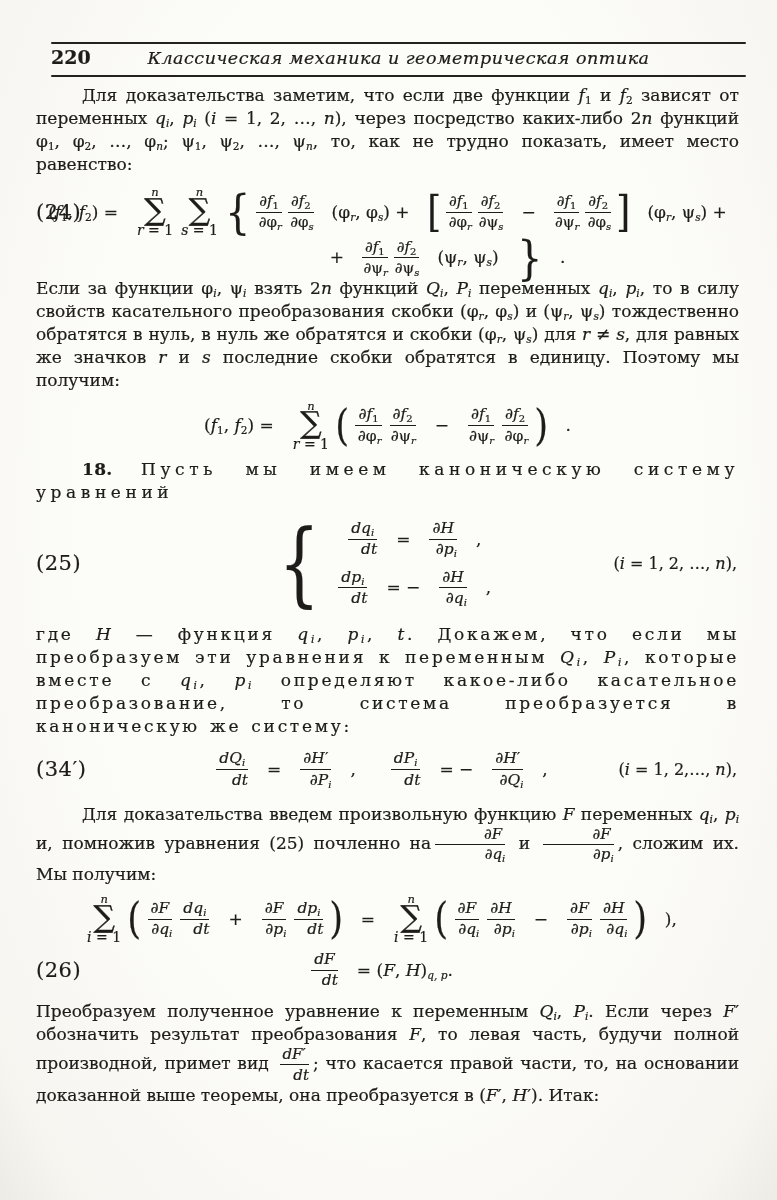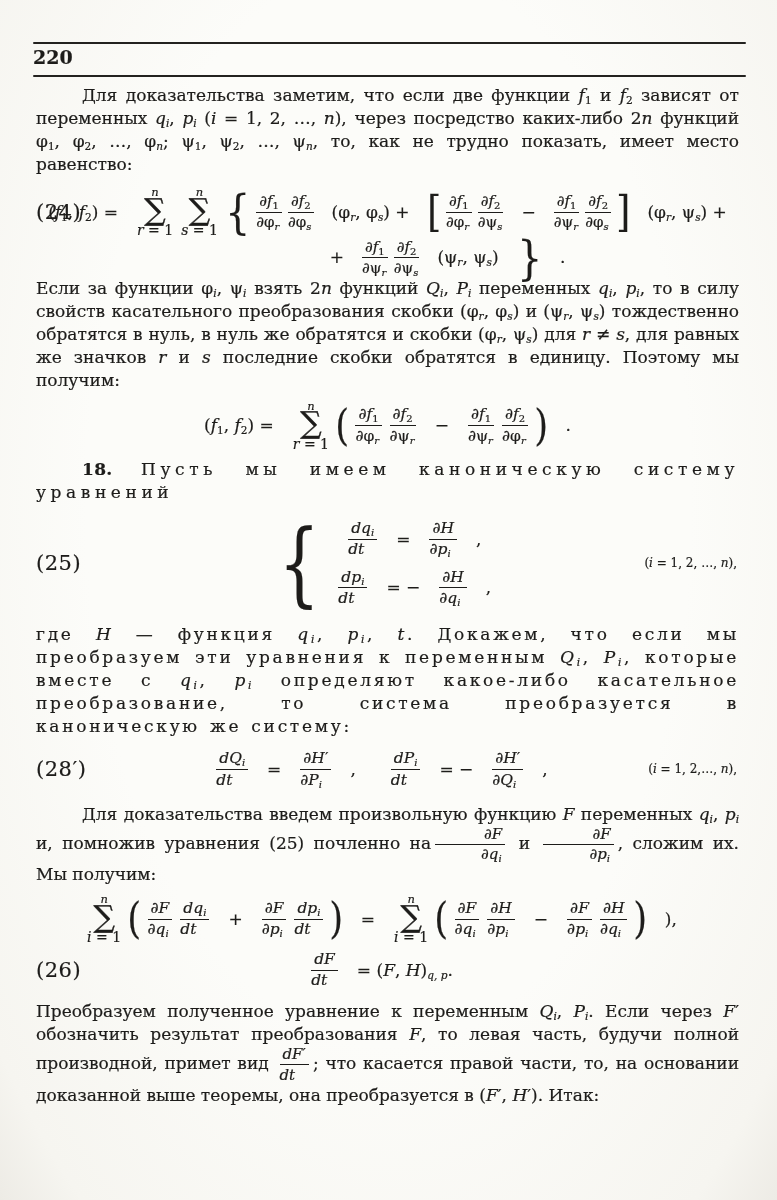--- a/index.html
+++ b/index.html
@@ -4,42 +4,42 @@
 <style>
   html,body{margin:0;padding:0;background:#e9e7e1;}
   .page{
     position:relative;width:777px;height:1200px;overflow:hidden;
     background:radial-gradient(ellipse at 50% 42%, #fcfcf9 55%, #f6f5f0 90%, #edebe5 100%);
     color:#1d1c1a;
     font-family:"DejaVu Serif","Liberation Serif",serif;
     font-size:17px;line-height:23px;
     -webkit-text-stroke:0.2px #1d1c1a;
   }
-  .header{position:absolute;top:42px;left:33px;right:31px;}
+  .header{position:absolute;top:42px;left:51px;right:31px;}
   .rule{height:2px;background:#23221f;border-radius:1px;}
   .rule.thin{height:2px;}
   .hrow{display:flex;align-items:baseline;height:28px;padding:2px 0 1px;}
   .pnum{font-size:19px;font-weight:bold;width:90px;}
   .rtitle{flex:1;text-align:center;font-style:italic;font-size:17.5px;letter-spacing:0.5px;padding-right:90px;}
   .content{position:absolute;top:84px;left:36px;right:38px;}
   p.para{margin:0;text-align:justify;}
   p.indent{text-indent:46px;}
   .sp{letter-spacing:0.16em;word-spacing:0.12em;}
   .sp2{letter-spacing:0.13em;}
   .h11{letter-spacing:0.27em;word-spacing:0.1em;}
   .h11 b{letter-spacing:0.02em;}
   sub{font-size:62%;line-height:0;vertical-align:-0.25em;}
   
   .eq{position:relative;display:flex;align-items:center;justify-content:center;}
   .eq .lbl{position:absolute;left:0;font-size:21px;letter-spacing:0.5px;}
-  .eq .side{position:absolute;right:2px;font-size:12px;}
+  .eq .side{position:absolute;right:2px;font-size:16px;}
   .eqcol{display:flex;flex-direction:column;align-items:center;}
   .eqrow{display:flex;align-items:center;justify-content:center;white-space:nowrap;}
   .t{margin:0 15px;}
-  .fr{display:inline-block;vertical-align:middle;text-align:left;margin:0 4px;line-height:1.12;font-size:15.5px;}
+  .fr{display:inline-block;vertical-align:middle;text-align:right;margin:0 4px;line-height:1.12;font-size:15.5px;}
   .fr .fn{display:block;padding:0 3px 1.5px;border-bottom:1.4px solid #1d1c1a;}
   .fr .fd{display:block;padding-top:1.5px;}
   .fr sub{font-size:10px;}
   .sum{display:inline-flex;flex-direction:column;align-items:center;vertical-align:middle;margin:0 4px;line-height:1;}
   .sum .st{font-size:11.5px;margin-bottom:-3px;}
   .sum .sg{font-size:30px;line-height:0.95;-webkit-text-stroke:0.4px #1d1c1a;}
   .sum .sb{font-size:14px;margin-top:-1px;}
   .big{display:inline-block;vertical-align:middle;line-height:0;margin:0 1px;transform:scaleX(0.85);font-weight:normal;}
   .b46{font-size:46px;}
   .b42{font-size:42px;}
@@ -59,20 +59,21 @@
 </style>
 </head>
 <body>
 
 <div class="page">
 
   <header class="header">
     <div class="rule"></div>
     <div class="hrow">
       <span class="pnum">220</span>
+      <span class="rtitle">Классическая механика и геометрическая оптика</span>
     </div>
     <div class="rule thin"></div>
   </header>
 
   <main class="content">
 
     <p class="para indent">Для доказательства заметим, что если две функции <i>f</i><sub>1</sub> и <i>f</i><sub>2</sub> зависят от переменных <i>q<sub>i</sub></i>, <i>p<sub>i</sub></i> (<i>i</i> = 1, 2, …, <i>n</i>), через посредство каких-либо 2<i>n</i> функций φ<sub>1</sub>, φ<sub>2</sub>, …, φ<sub><i>n</i></sub>; ψ<sub>1</sub>, ψ<sub>2</sub>, …, ψ<sub><i>n</i></sub>, то, как не трудно показать, имеет место равенство:</p>
 
     <div class="eq eq24">
       <span class="lbl" style="top:14px;">(24)</span>
@@ -201,21 +202,21 @@
             </span>
           <span class="t">,</span>
         </div>
       </div>
       <span class="side">(<i>i</i> = 1, 2, …, <i>n</i>),</span>
     </div>
 
     <p class="para sp">где <i>H</i> — функция <i>q<sub>i</sub></i>, <i>p<sub>i</sub></i>, <i>t</i>. Докажем, что если мы преобразуем эти уравнения к переменным <i>Q<sub>i</sub></i>, <i>P<sub>i</sub></i>, которые вместе с <i>q<sub>i</sub></i>, <i>p<sub>i</sub></i> определяют какое-либо касательное преобразование, то система преобразуется в каноническую же систему:</p>
 
     <div class="eq eq25p">
-      <span class="lbl">(28′)</span>
+      <span class="lbl">(34′)</span>
       <div class="eqrow">
         <span class="fr">
             <span class="fn"><i>dQ<sub>i</sub></i></span>
             <span class="fd"><i>dt</i></span>
           </span>
         <span class="t">=</span>
         <span class="fr">
             <span class="fn">∂<i>H</i>′</span>
             <span class="fd">∂<i>P<sub>i</sub></i></span>
           </span>

